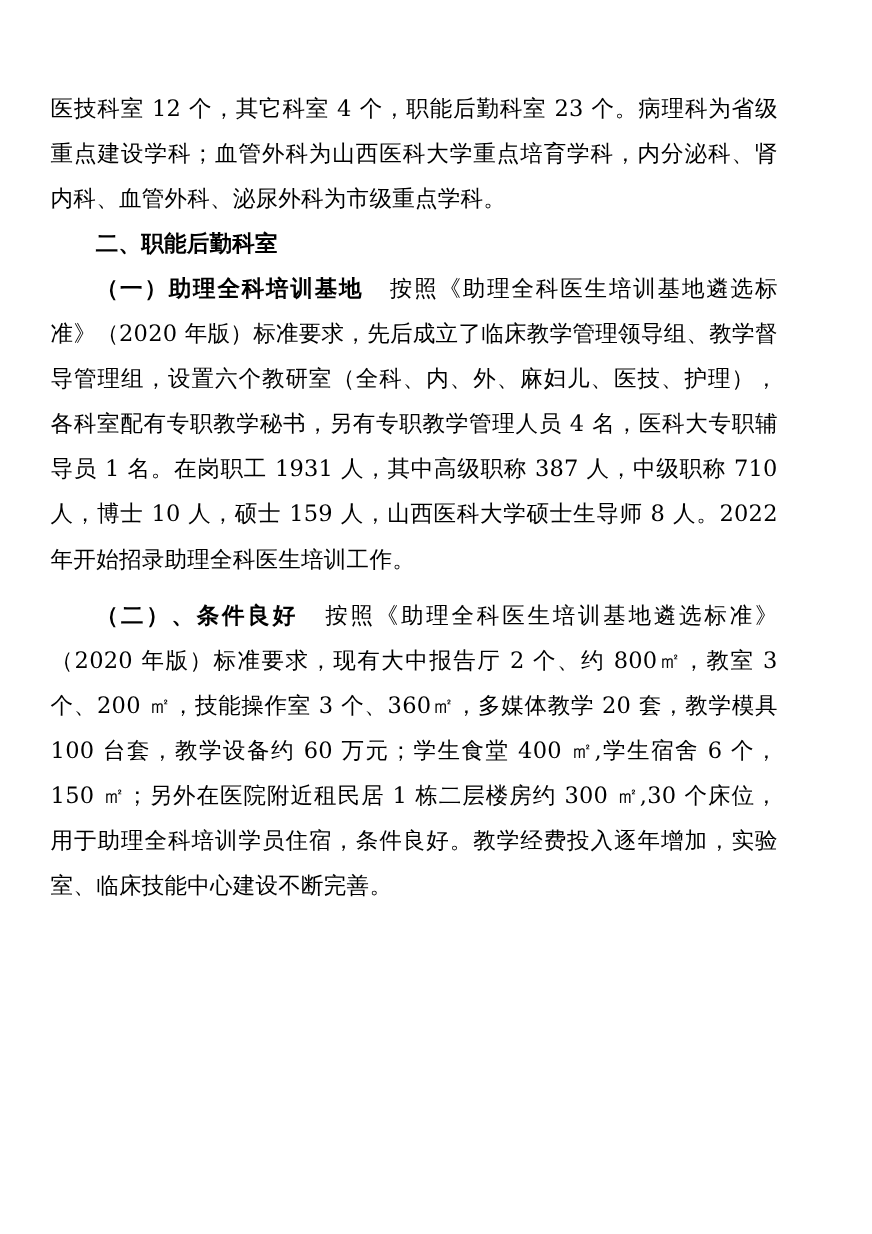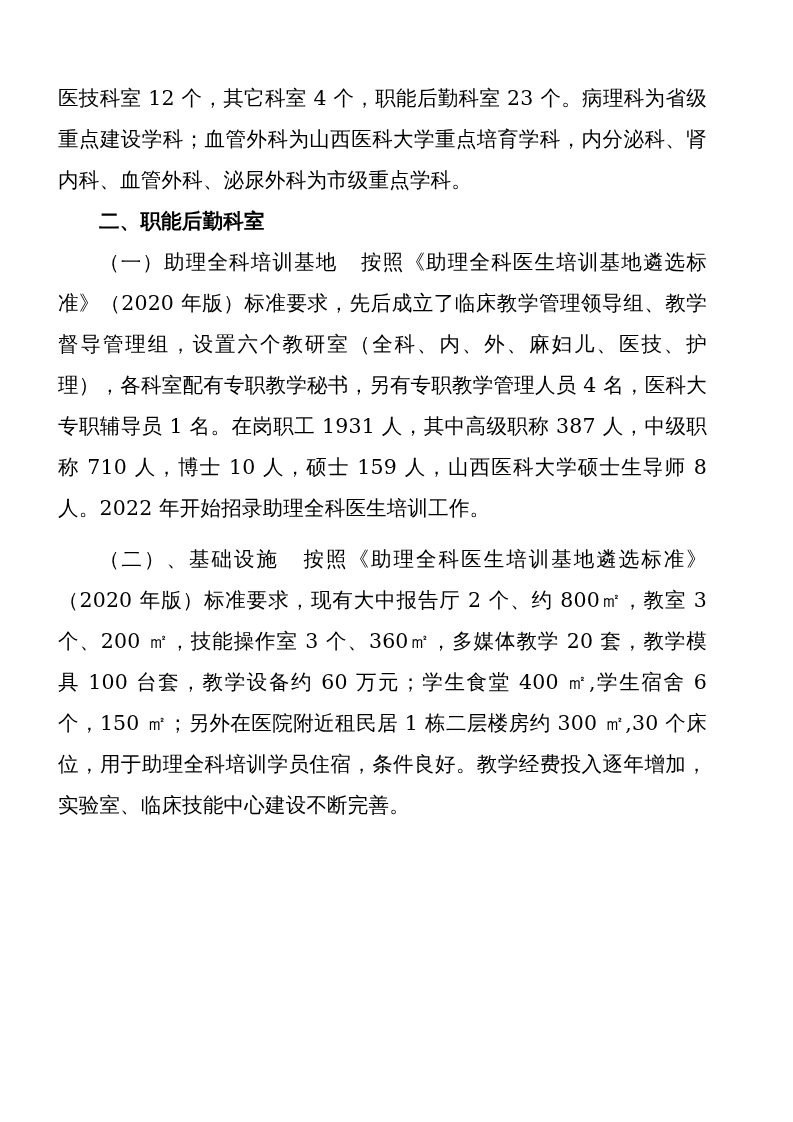--- a/index.html
+++ b/index.html
@@ -12,21 +12,21 @@
     height: 1122px;
     font-family: "DejaVu Serif", "Liberation Serif", serif;
     color: #000000;
     overflow: hidden;
   }
   .page {
     position: relative;
     width: 793px;
     height: 1122px;
     box-sizing: border-box;
-    padding: 78px 86px 0 58px;
+    padding: 78px 86px 0 46px;
     background: #ffffff;
   }
   .doc-body {
     font-size: 20.5px;
     line-height: 41px;
     text-align: justify;
     text-justify: inter-ideograph;
     letter-spacing: 0.2px;
   }
   p {
@@ -37,21 +37,21 @@
     text-indent: 2em;
   }
   .para-noindent {
     text-indent: 0;
   }
   .heading {
     text-indent: 2em;
     font-weight: bold;
   }
   .lead {
-    font-weight: normal;
+    font-weight: bold;
   }
   .gap {
     height: 10px;
   }
   .nbsp-wide {
     display: inline-block;
     width: 1.1em;
   }
 </style>
 </head>
@@ -61,16 +61,16 @@
   <div class="doc-body">
 
     <p class="para para-noindent">医技科室 12 个，其它科室 4 个，职能后勤科室 23 个。病理科为省级重点建设学科；血管外科为山西医科大学重点培育学科，内分泌科、肾内科、血管外科、泌尿外科为市级重点学科。</p>
 
     <p class="heading">二、职能后勤科室</p>
 
     <p class="para"><span class="lead">（一）助理全科培训基地</span><span class="nbsp-wide"></span><span>按照《助理全科医生培训基地遴选标准》（2020 年版）标准要求，先后成立了临床教学管理领导组、教学督导管理组，设置六个教研室（全科、内、外、麻妇儿、医技、护理），各科室配有专职教学秘书，另有专职教学管理人员 4 名，医科大专职辅导员 1 名。在岗职工 1931 人，其中高级职称 387 人，中级职称 710 人，博士 10 人，硕士 159 人，山西医科大学硕士生导师 8 人。2022 年开始招录助理全科医生培训工作。</span></p>
 
     <div class="gap"></div>
 
-    <p class="para"><span class="lead">（二）、基础设施</span><span class="nbsp-wide"></span><span>按照《助理全科医生培训基地遴选标准》（2020 年版）标准要求，现有大中报告厅 2 个、约 800㎡，教室 3 个、200 ㎡，技能操作室 3 个、360㎡，多媒体教学 20 套，教学模具 100 台套，教学设备约 60 万元；学生食堂 400 ㎡,学生宿舍 6 个，150 ㎡；另外在医院附近租民居 1 栋二层楼房约 300 ㎡,30 个床位，用于助理全科培训学员住宿，条件良好。教学经费投入逐年增加，实验室、临床技能中心建设不断完善。</span></p>
+    <p class="para"><span class="lead">（二）、条件良好</span><span class="nbsp-wide"></span><span>按照《助理全科医生培训基地遴选标准》（2020 年版）标准要求，现有大中报告厅 2 个、约 800㎡，教室 3 个、200 ㎡，技能操作室 3 个、360㎡，多媒体教学 20 套，教学模具 100 台套，教学设备约 60 万元；学生食堂 400 ㎡,学生宿舍 6 个，150 ㎡；另外在医院附近租民居 1 栋二层楼房约 300 ㎡,30 个床位，用于助理全科培训学员住宿，条件良好。教学经费投入逐年增加，实验室、临床技能中心建设不断完善。</span></p>
 
   </div>
 </div>
 
 </body></html>

